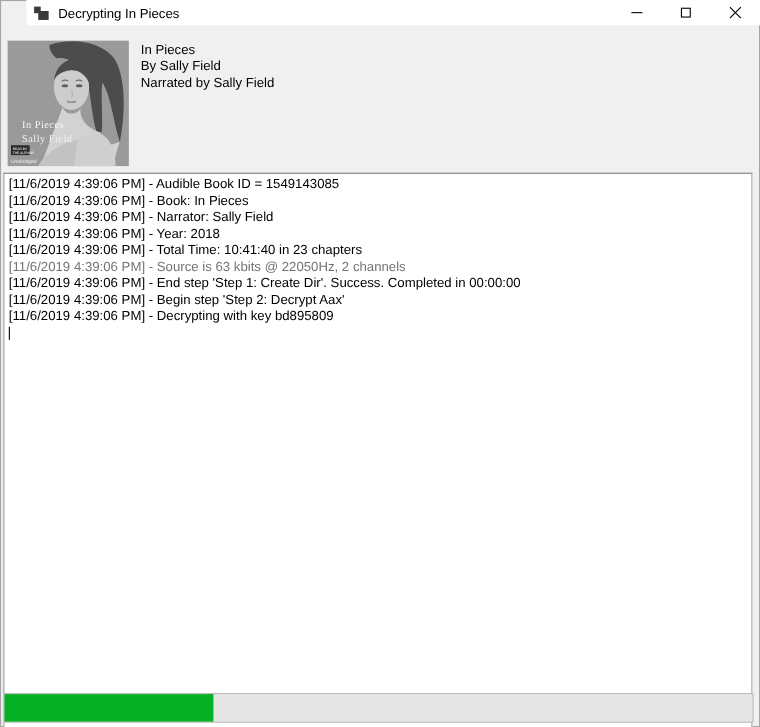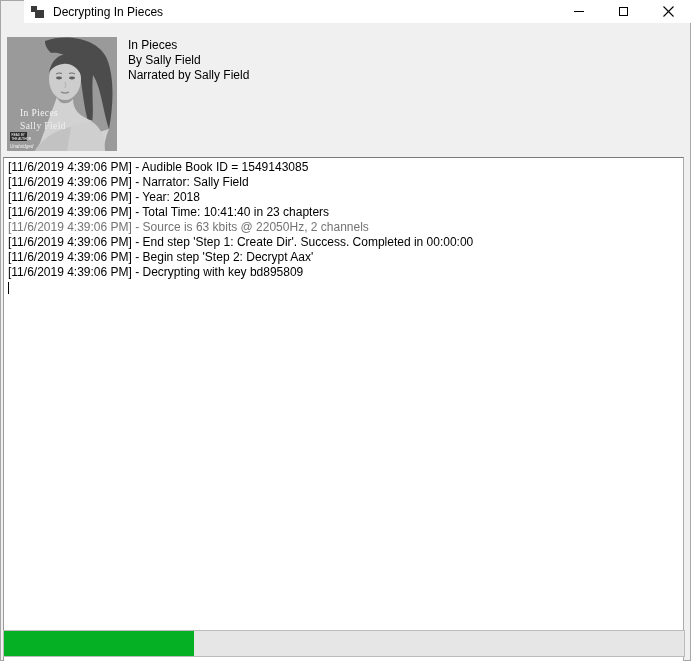--- a/index.html
+++ b/index.html
@@ -128,20 +128,21 @@
     <div>In Pieces</div>
     <div>By Sally Field</div>
     <div>Narrated by Sally Field</div>
   </div>
 
   <div class="log-box">
     <div>
 
         <div class="log-line">[11/6/2019 4:39:06 PM] - Audible Book ID = 1549143085</div>
 
+        <div class="log-line">[11/6/2019 4:39:06 PM] - Book: In Pieces</div>
 
 
         <div class="log-line">[11/6/2019 4:39:06 PM] - Narrator: Sally Field</div>
 
         <div class="log-line">[11/6/2019 4:39:06 PM] - Year: 2018</div>
 
         <div class="log-line">[11/6/2019 4:39:06 PM] - Total Time: 10:41:40 in 23 chapters</div>
 
         <div class="log-line" style="color: #737373;">[11/6/2019 4:39:06 PM] - Source is 63 kbits @ 22050Hz, 2 channels</div>
 

